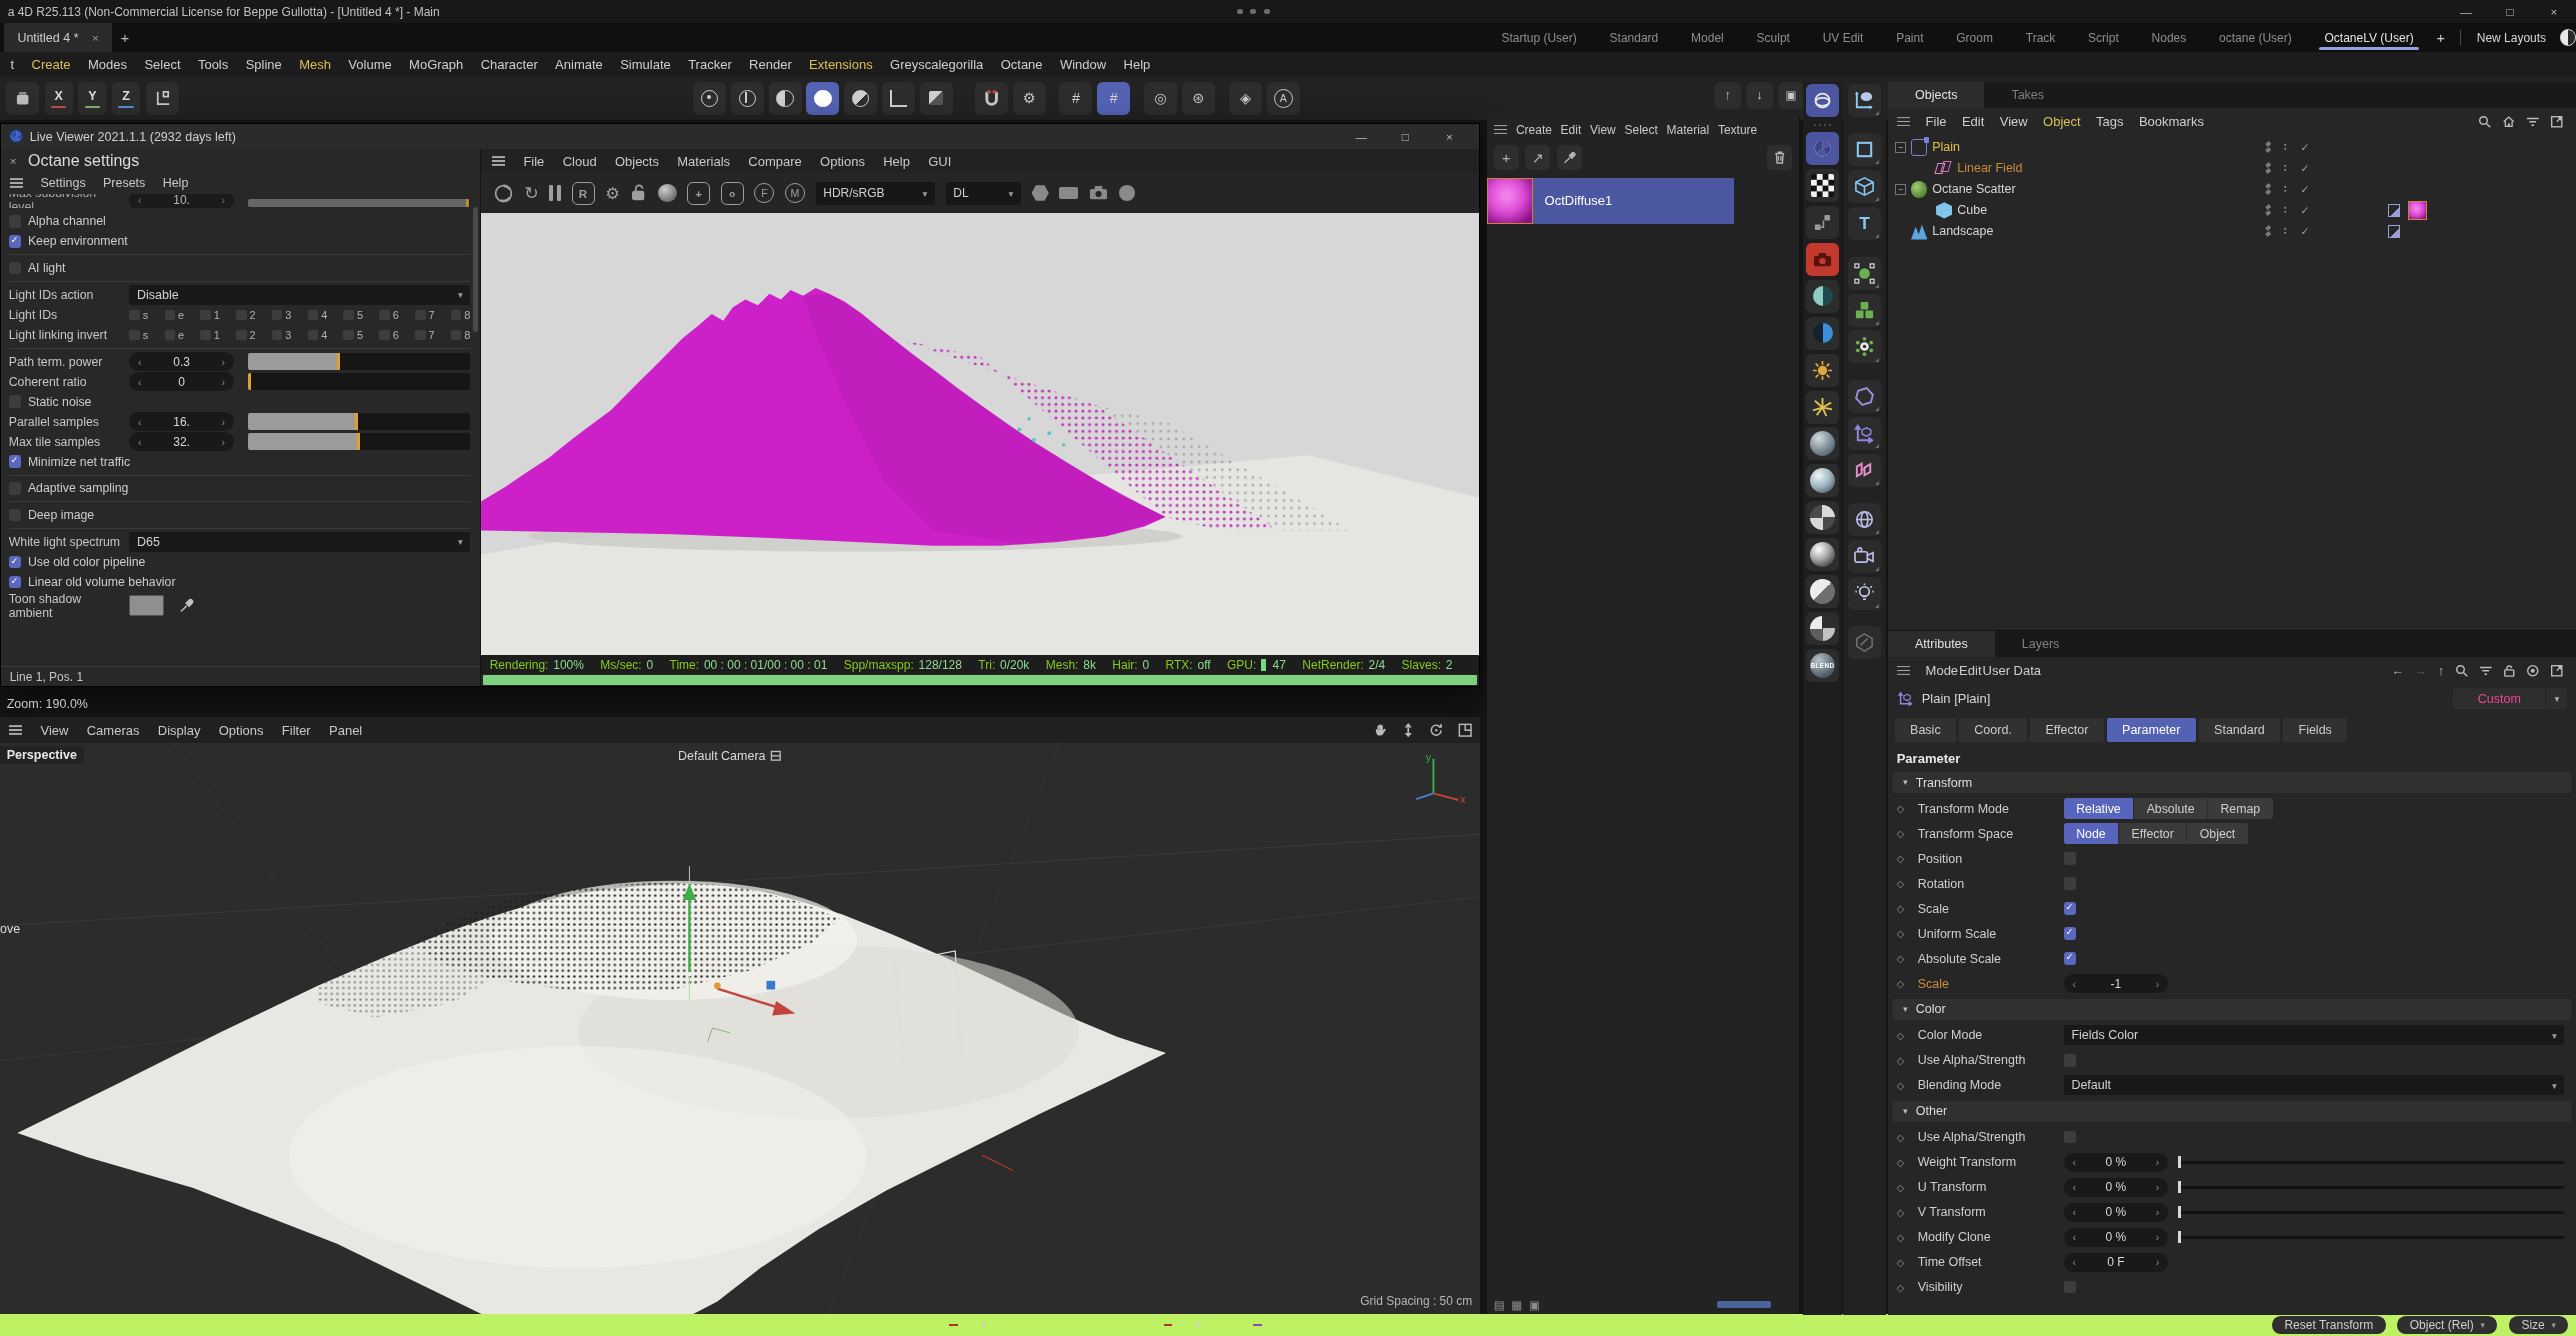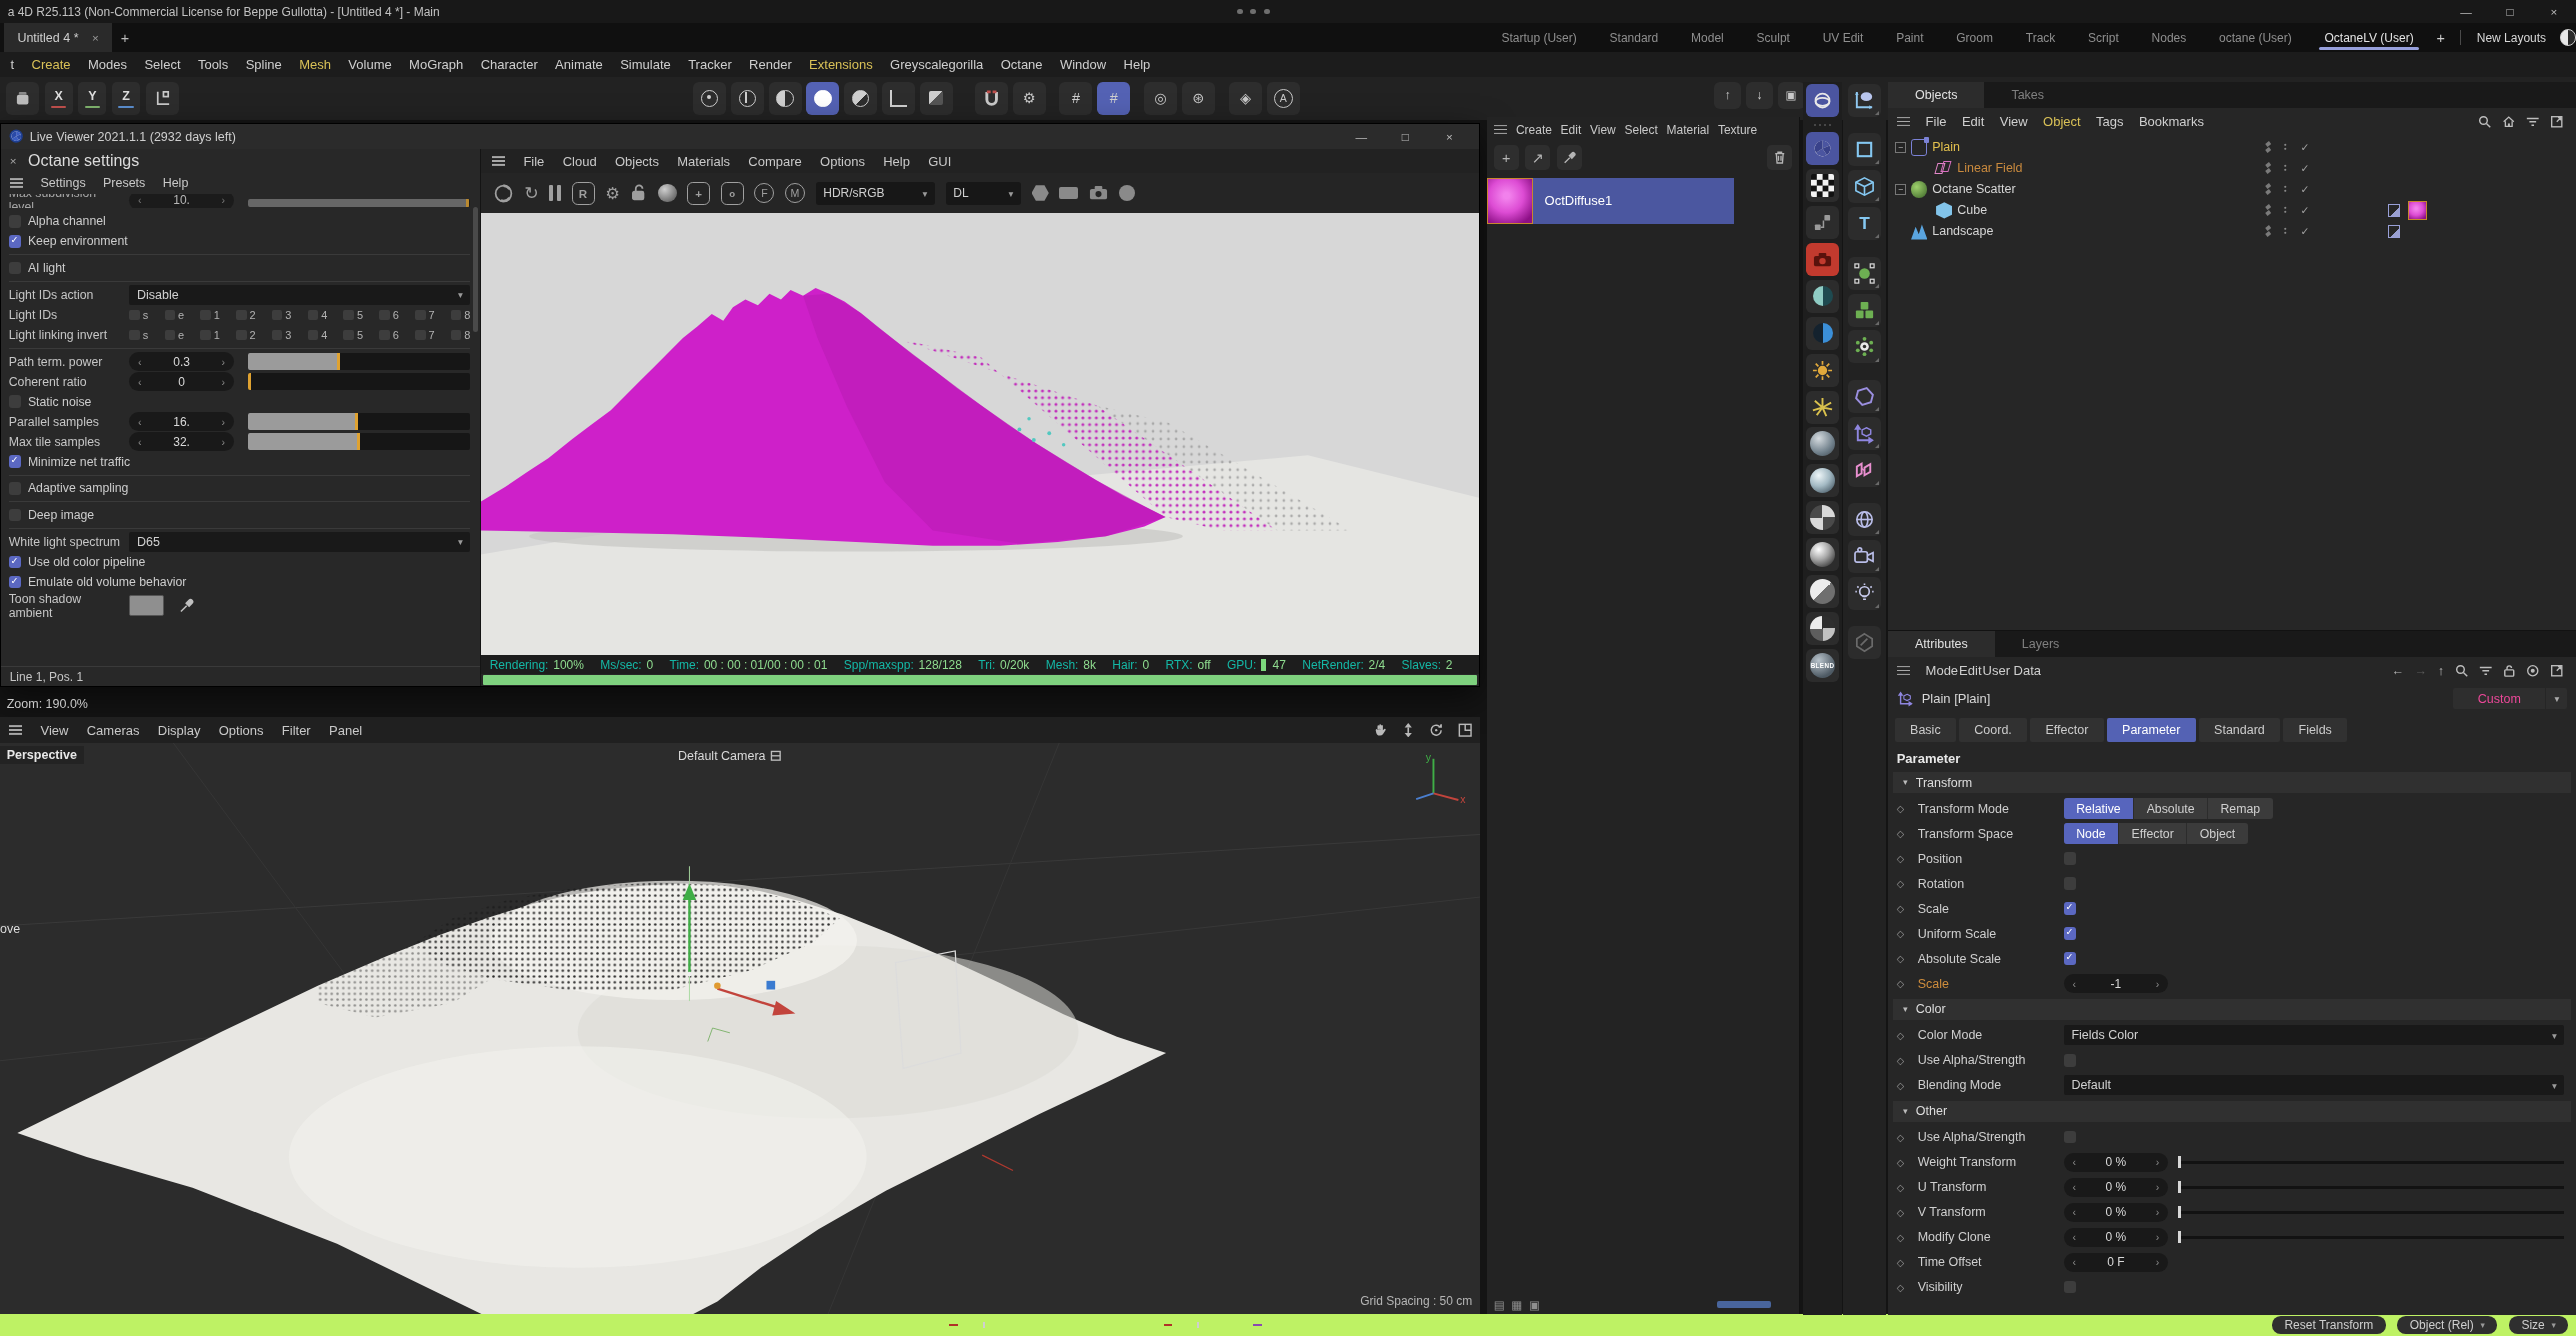--- a/index.html
+++ b/index.html
@@ -95,21 +95,21 @@
   .rbox{width:21px;height:21px;border:1.9px solid #9f9f9f;border-radius:5.8px;display:flex;align-items:center;justify-content:center;font-size:11.6px;font-weight:bold}
   .lvball{width:18.3px;height:18.3px;border-radius:50%;background:radial-gradient(circle at 35% 30%,#cfcfcf,#7f7f7f 60%,#4a4a4a)}
   .pin{width:20px;height:20px;border:1.9px solid #9f9f9f;border-radius:50%;display:flex;align-items:center;justify-content:center;font-size:10.6px;box-sizing:border-box}
   .lvdd{height:23px;background:#171717;border-radius:2.9px;display:flex;align-items:center;padding:0 7.7px;gap:9.6px;color:#cfcfcf;font-size:12px}
   .hexgl{width:17.3px;height:15.4px;background:#8a8a8a;clip-path:polygon(25% 0,75% 0,100% 50%,75% 100%,25% 100%,0 50%)}
   .rectgl{width:19px;height:11.6px;background:#8a8a8a;border-radius:1.9px}
   .circgl{width:16.4px;height:16.4px;border-radius:50%;background:#8a8a8a}
   .render-view{flex:1;position:relative;overflow:hidden;min-height:0}
   .lv-status{height:19px;background:#1d1d1d;display:flex;align-items:center;gap:16.4px;padding:0 8.7px;flex:none;font-size:12px;white-space:nowrap;overflow:hidden}
   .stat{display:flex;align-items:center;gap:4.8px}
-  .stat .sl2{color:#14b8a6}
+  .stat .sl2{color:#84cc16}
   .stat .sv{color:#8fdc8f}
   .gpu-bar{display:none}
   .gpu-bar.show{display:inline-block;width:4.8px;height:11.6px;background:#7cd87c;margin-right:1.9px}
   .lv-progress{height:11.6px;background:#262626;padding:1px 1.9px;box-sizing:border-box;flex:none}
   .lv-progress i{display:block;height:100%;width:100%;background:#7ed17e;border-radius:1px}
   .zoomline{left:0;top:694px;width:481px;height:19px;display:flex;align-items:center;padding-left:6.7px;font-size:12.5px;color:#c9c9c9}
   
   .viewport{left:0;top:717px;width:1480px;height:597px;background:#202020}
   .vp-menus{height:26px;background:#202020;display:flex;align-items:center;gap:18.3px;padding:0 8.7px;font-size:13px}
   .vp-right{margin-left:auto;display:flex;align-items:center;gap:14.4px;padding-right:7.7px}
@@ -620,21 +620,21 @@
               <span>D65</span>
               <span class="chev">▾</span>
             </span>
         </div>
         <div class="orow">
             <span class="cb on"></span>
             <span class="olbl">Use old color pipeline</span>
           </div>
         <div class="orow">
             <span class="cb on"></span>
-            <span class="olbl">Emulate old volume behavior</span>
+            <span class="olbl">Linear old volume behavior</span>
           </div>
         <div class="orow">
           <span class="olab">Toon shadow ambient</span>
           <span class="swatch"></span>
           <svg width="15.4" height="15.4" viewBox="0 0 16 16" fill="none" stroke="#c0c0c0" stroke-width="1.6" style="margin-left:7.7px">
               <path d="M2 14 L8 8"></path>
               <path d="M7.5 5.5 L10.5 8.5 L13.5 5.5 A2.1 2.1 0 0 0 10.5 2.5 Z" fill="#c0c0c0"></path>
             </svg>
         </div>
       </div>

